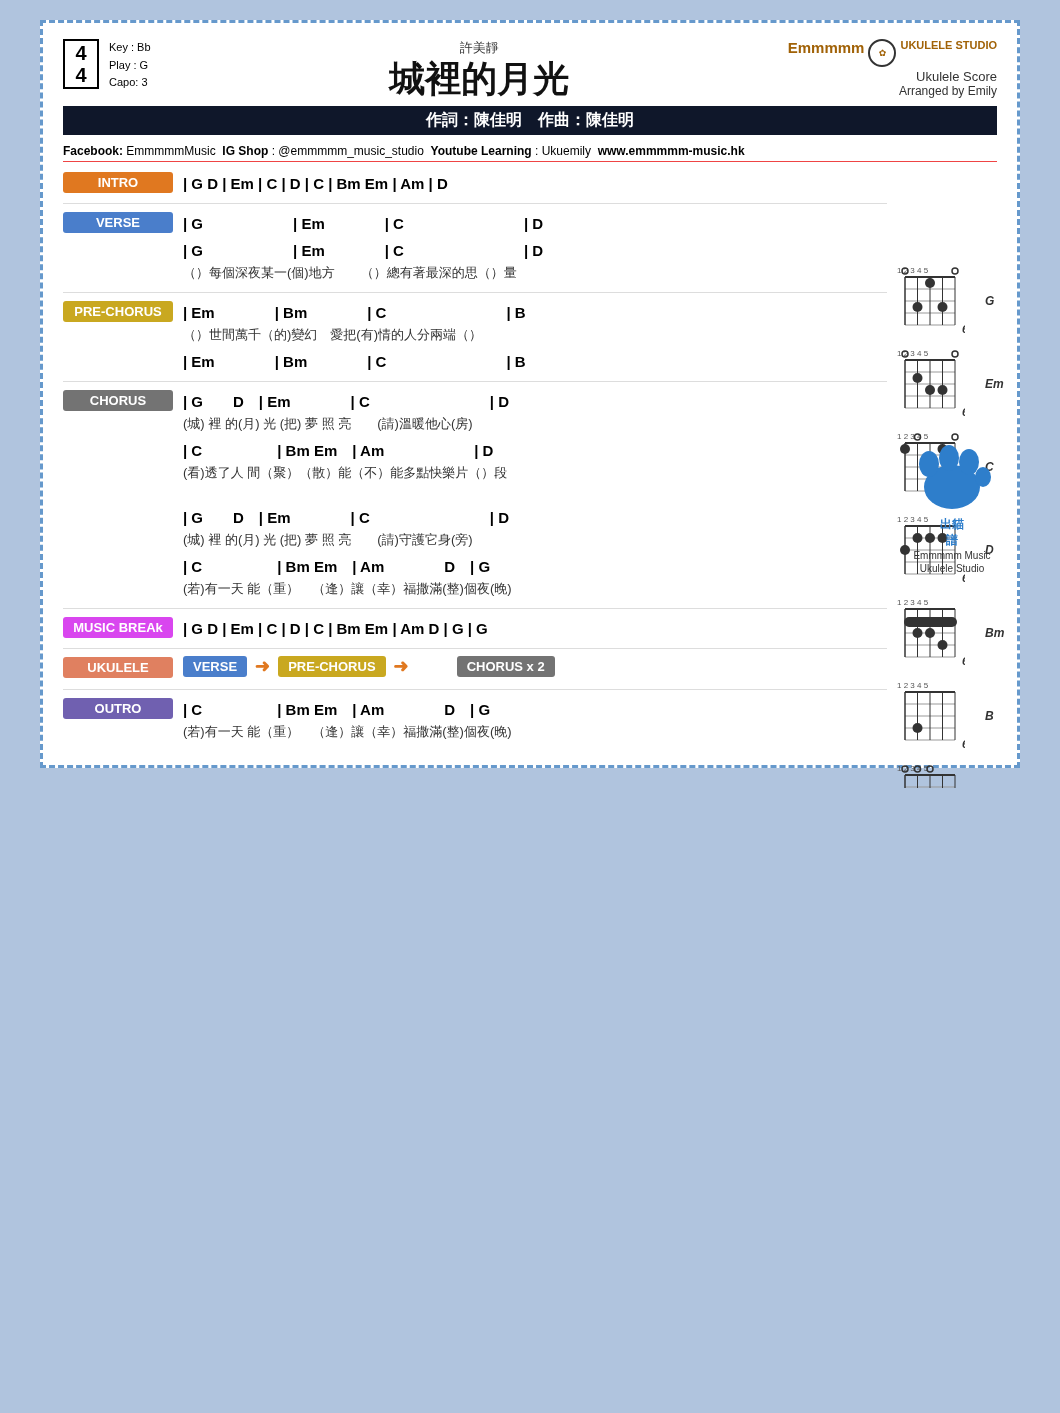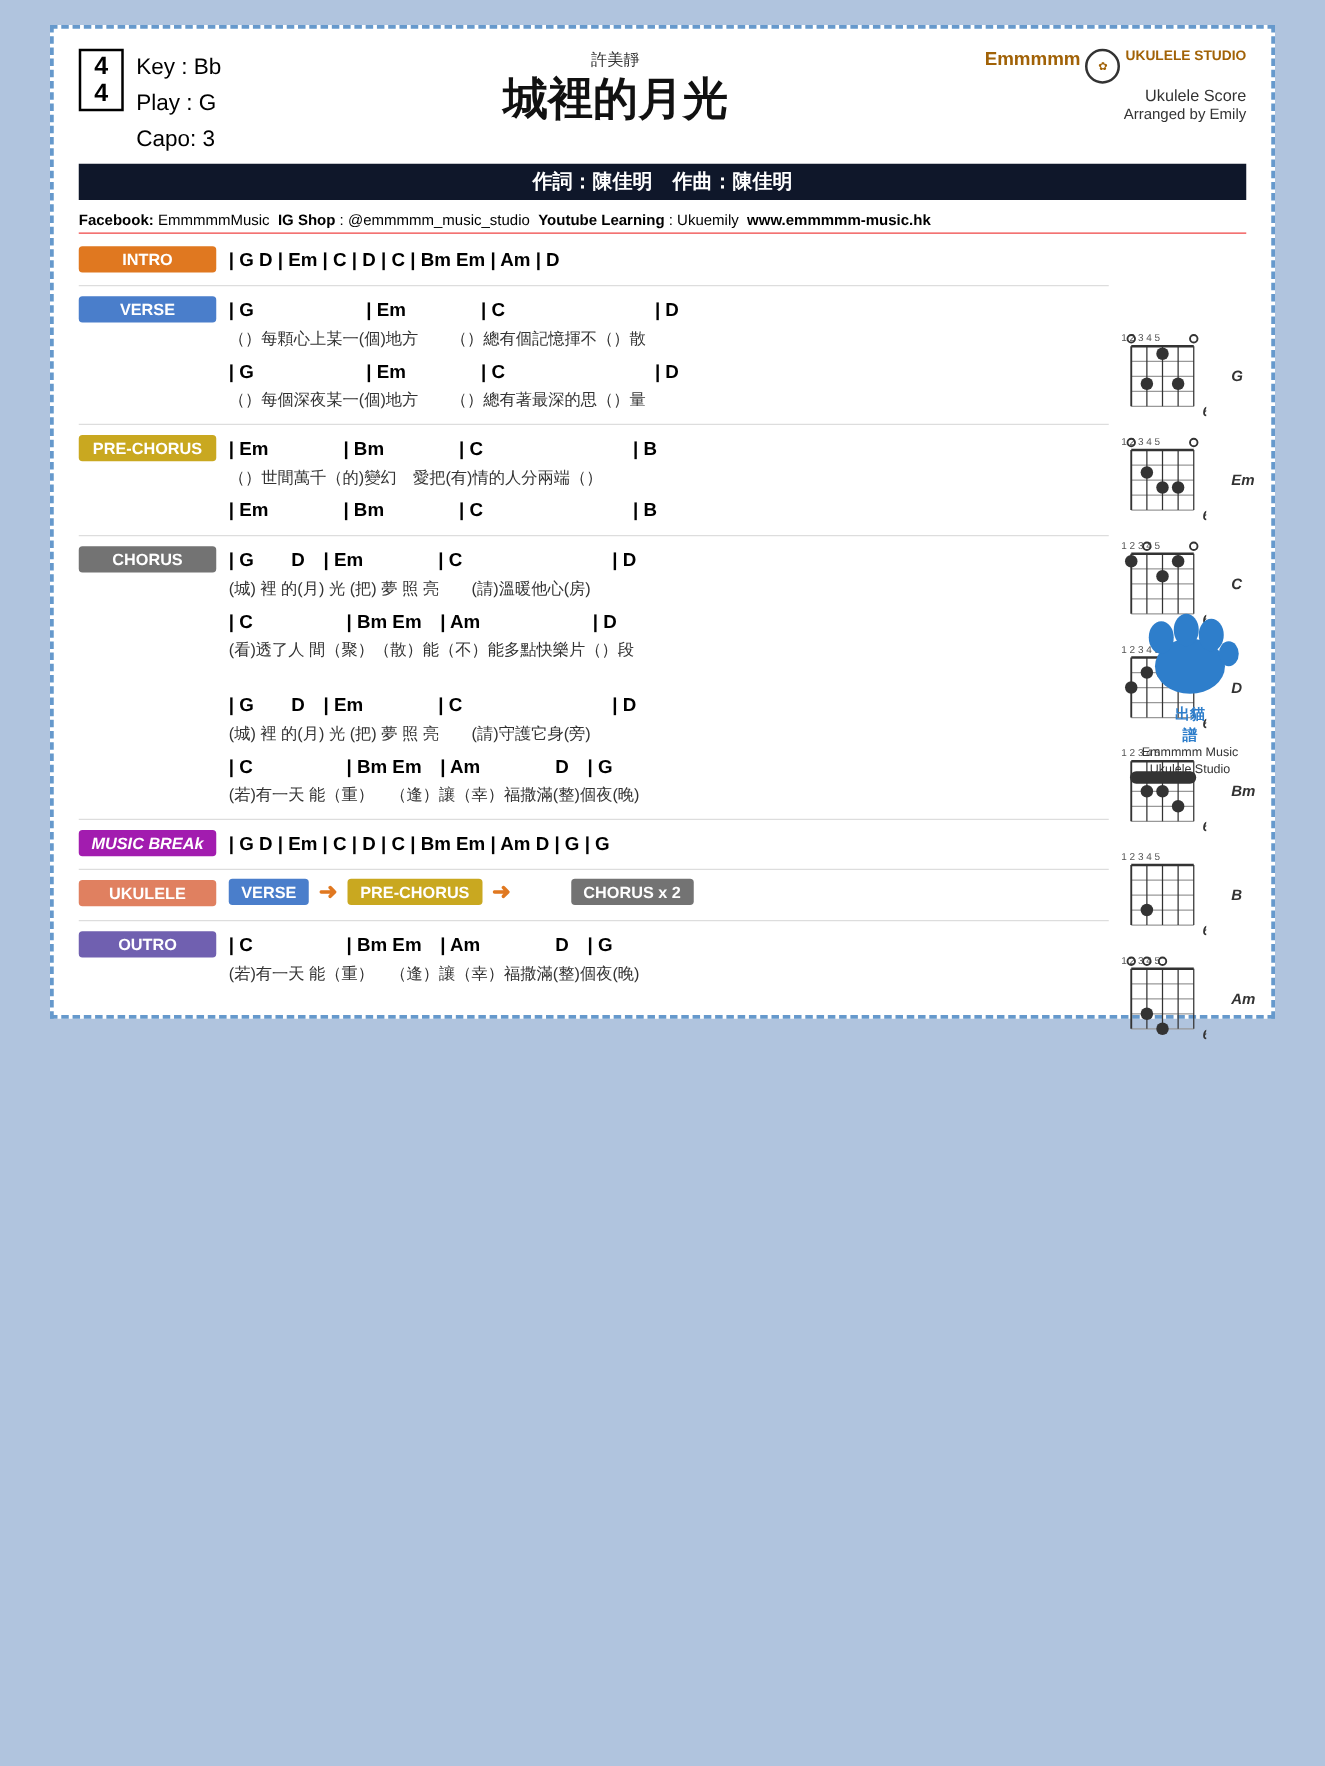--- a/index.html
+++ b/index.html
@@ -31,21 +31,21 @@
       align-items: center;
       justify-content: center;
       width: 36px;
       min-height: 50px;
       font-size: 20px;
       font-weight: bold;
       line-height: 1.1;
       margin-right: 10px;
     }
     .key-info {
-      font-size: 18px;
+      font-size: 11px;
       line-height: 1.6;
       margin-right: 20px;
     }
     .title-block {
       flex: 1;
       text-align: center;
     }
     .subtitle-cn {
       font-size: 13px;
       color: #333;
@@ -111,21 +111,21 @@
       font-size: 13px;
       border-radius: 3px;
       margin-right: 10px;
       margin-top: 2px;
       display: inline-block;
       text-align: center;
     }
     .label-orange { background: #e07820; }
     .label-blue { background: #4a7ecb; }
     .label-yellow { background: #c9a820; }
-    .label-green-dark { background: #a21caf; font-style: italic; }
+    .label-green-dark { background: #d946ef; }
     .label-salmon { background: #e08060; }
     .label-purple { background: #7060b0; }
 
     .chord-line {
       font-size: 15px;
       font-weight: bold;
       line-height: 1.8;
       flex: 1;
     }
     .lyric-line {
@@ -231,21 +231,20 @@
       <span class="section-label label-orange">INTRO</span>
       <div class="chord-line">| G   D  | Em    | C    | D    | C    | Bm  Em | Am    | D</div>
     </div>
 
     <div class="divider"></div>
 
     <div class="section-row">
       <span class="section-label label-blue">VERSE</span>
       <div>
         <div class="chord-line">| G　　　　　　| Em　　　　| C　　　　　　　　| D</div>
-        <div class="lyric-line" style="margin-left:0;">（）每顆心上某一(個)地方　　（）總有個記憶揮不（）散</div>
         <div class="chord-line">| G　　　　　　| Em　　　　| C　　　　　　　　| D</div>
         <div class="lyric-line" style="margin-left:0;">（）每個深夜某一(個)地方　　（）總有著最深的思（）量</div>
       </div>
     </div>
 
     <div class="divider"></div>
 
     <div class="section-row">
       <span class="section-label label-yellow">PRE-CHORUS</span>
       <div>

